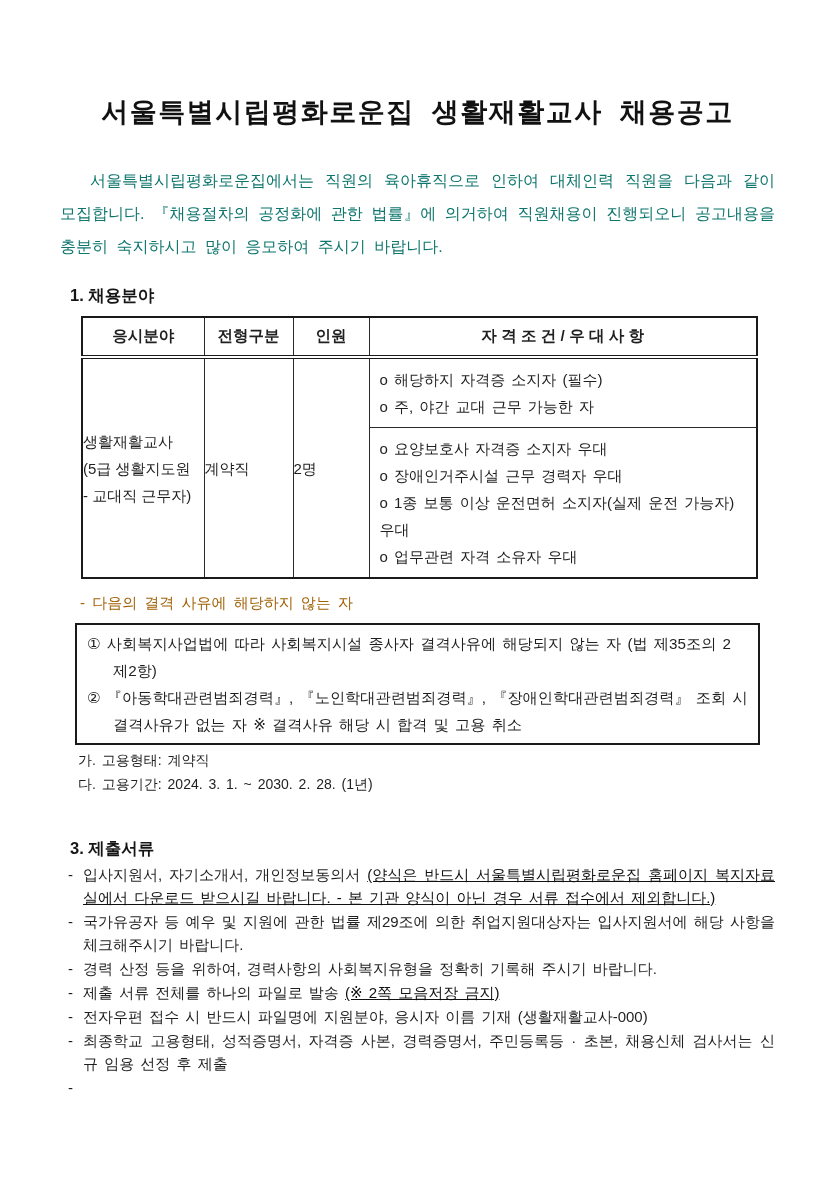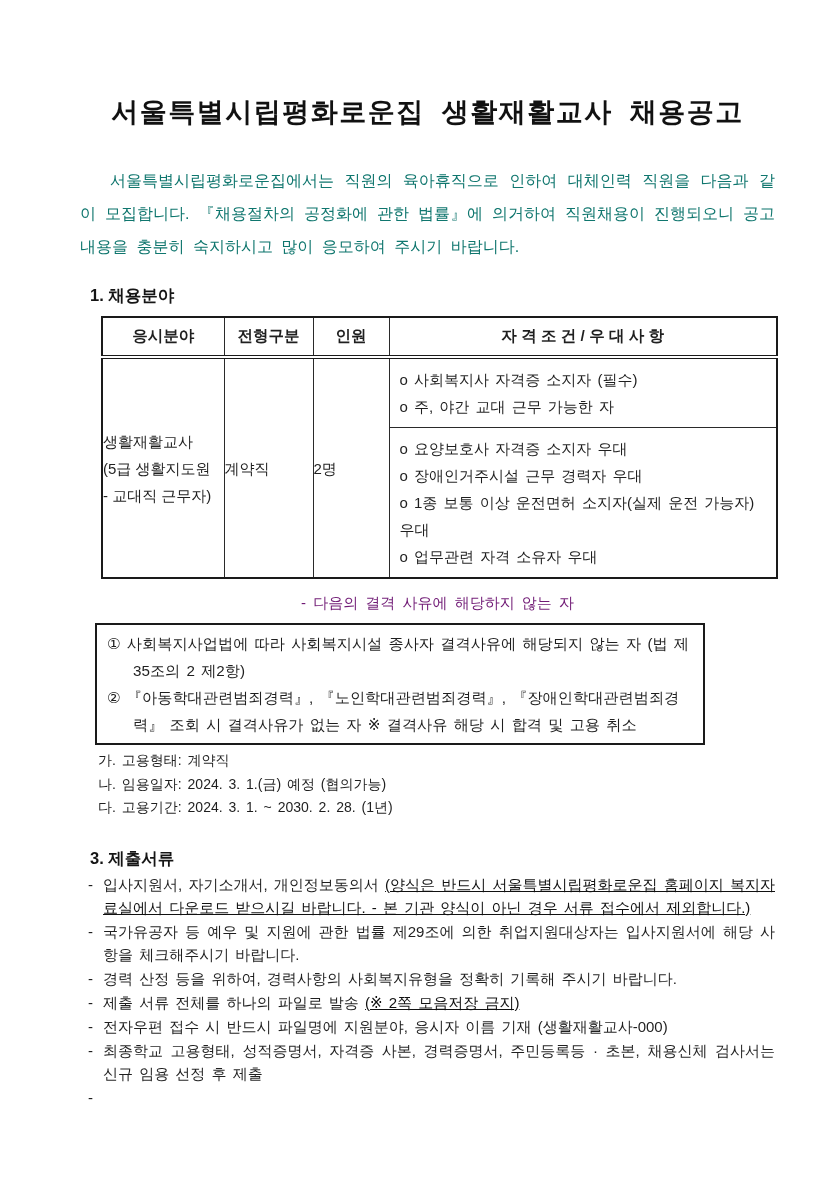--- a/index.html
+++ b/index.html
@@ -6,21 +6,20 @@
   html, body { background: #e8e8e8; }
   .page {
     position: relative;
     width: 835px;
     height: 1181px;
     margin: 0 auto;
     background: #ffffff;
     color: #1b1b1b;
     font-family: "Liberation Sans", "DejaVu Sans", sans-serif;
     overflow: hidden;
-    padding-left: 20px;
   }
   .content { padding: 0 60px; }
 
   .doc-title {
     margin-top: 94px;
     text-align: center;
     font-size: 27px;
     font-weight: bold;
     letter-spacing: 1.5px;
     word-spacing: 8px;
@@ -38,21 +37,21 @@
   }
 
   .sec-heading {
     font-size: 16.5px;
     font-weight: bold;
     margin-left: 10px;
     color: #151515;
   }
   .h1-gap { margin-top: 22px; }
   .h2-gap { margin-top: 34px; }
-  .h3-gap { margin-top: 28px; }
+  .h3-gap { margin-top: 42px; }
 
   
   table.rtable {
     margin: 9px 0 0 21px;
     width: 677px;
     border-collapse: collapse;
     table-layout: fixed;
     font-size: 15px;
     color: #1f1f1f;
   }
@@ -79,26 +78,25 @@
     word-spacing: 2px;
   }
   tr.sub1 td.qual { height: 58px; }
   tr.sub2 td.qual { height: 104px; }
 
   
   .disq-note {
     margin: 15px 0 0 20px;
     font-size: 15px;
     word-spacing: 3px;
-    color: #701a75;
-    text-align: center;
+    color: #a16207;
   }
   .disq-box {
     margin: 10px 0 0 15px;
-    width: 610px;
+    width: 685px;
     border: 2px solid #1a1a1a;
     padding: 5px 10px;
     font-size: 15.2px;
     line-height: 27px;
     word-spacing: 2px;
     color: #1f1f1f;
   }
   .disq-box p { padding-left: 26px; text-indent: -26px; }
 
   
@@ -156,21 +154,21 @@
       <tbody>
         <tr class="sub1">
           <td class="cellc" rowspan="2">
             <div>생활재활교사</div>
             <div>(5급 생활지도원</div>
             <div>- 교대직 근무자)</div>
           </td>
           <td class="cellc" rowspan="2">계약직</td>
           <td class="cellc" rowspan="2">2명</td>
           <td class="qual">
-            <div>o 사회복지사 자격증 소지자 (필수)</div>
+            <div>o 해당하지 자격증 소지자 (필수)</div>
             <div>o 주, 야간 교대 근무 가능한 자</div>
           </td>
         </tr>
         <tr class="sub2">
           <td class="qual">
             <div>o 요양보호사 자격증 소지자 우대</div>
             <div>o 장애인거주시설 근무 경력자 우대</div>
             <div>o 1종 보통 이상 운전면허 소지자(실제 운전 가능자) 우대</div>
             <div>o 업무관련 자격 소유자 우대</div>
           </td>
@@ -179,21 +177,20 @@
     </table>
 
     <p class="disq-note">- 다음의 결격 사유에 해당하지 않는 자</p>
 
     <div class="disq-box">
       <p>① 사회복지사업법에 따라 사회복지시설 종사자 결격사유에 해당되지 않는 자 (법 제35조의 2 제2항)</p>
       <p>② 『아동학대관련범죄경력』, 『노인학대관련범죄경력』, 『장애인학대관련범죄경력』 조회 시 결격사유가 없는 자  ※ 결격사유 해당 시 합격 및 고용 취소</p>
     </div>
 
     <p class="s2-item s2-first">가. 고용형태: 계약직</p>
-    <p class="s2-item">나. 임용일자: 2024. 3. 1.(금) 예정 (협의가능)</p>
     <p class="s2-item">다. 고용기간: 2024. 3. 1. ~ 2030. 2. 28. (1년)</p>
 
     <h2 class="sec-heading h3-gap">3. 제출서류</h2>
 
     <div class="s3-list">
 
       <div class="s3-item">
         <span class="dash">-</span>
         <p class="s3-text"><span>입사지원서, 자기소개서, 개인정보동의서 </span><span class="emph">(양식은 반드시 서울특별시립평화로운집 홈페이지 복지자료실에서 다운로드 받으시길 바랍니다. - 본 기관 양식이 아닌 경우 서류 접수에서 제외합니다.)</span></p>
       </div>

